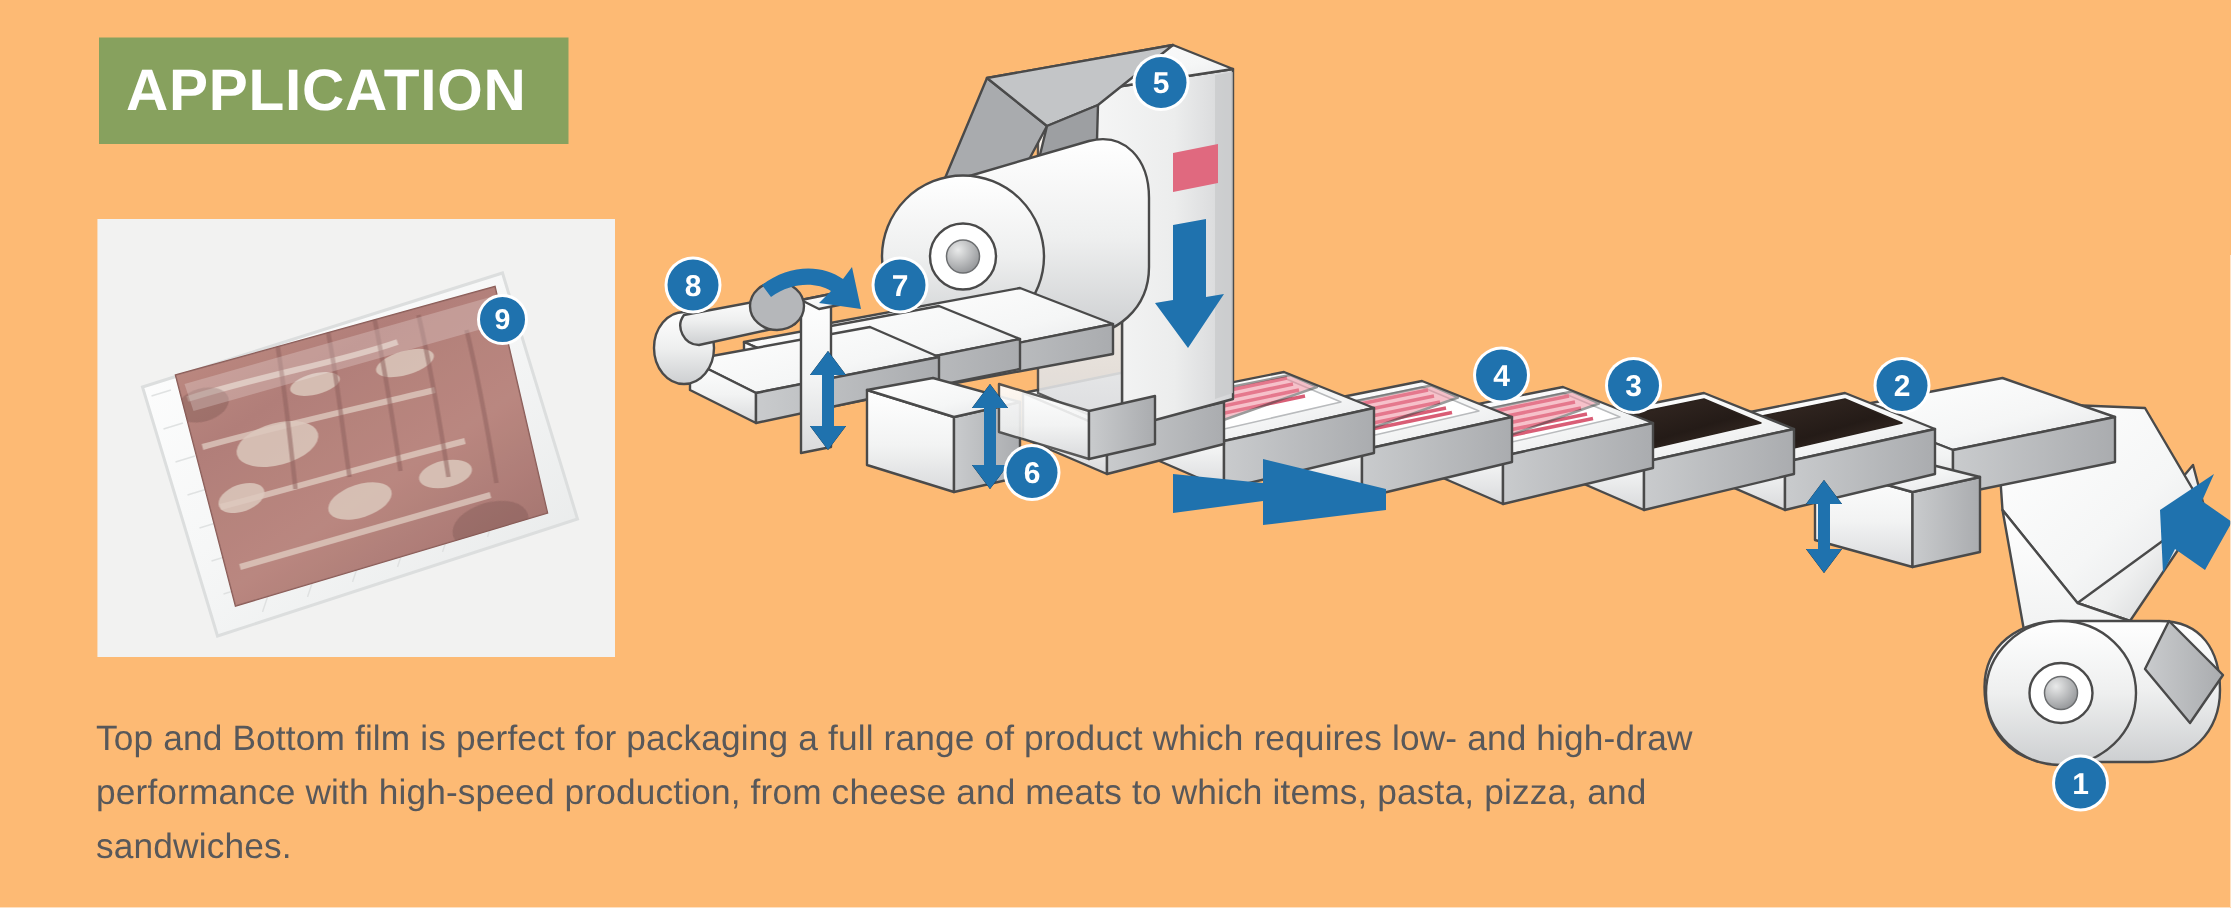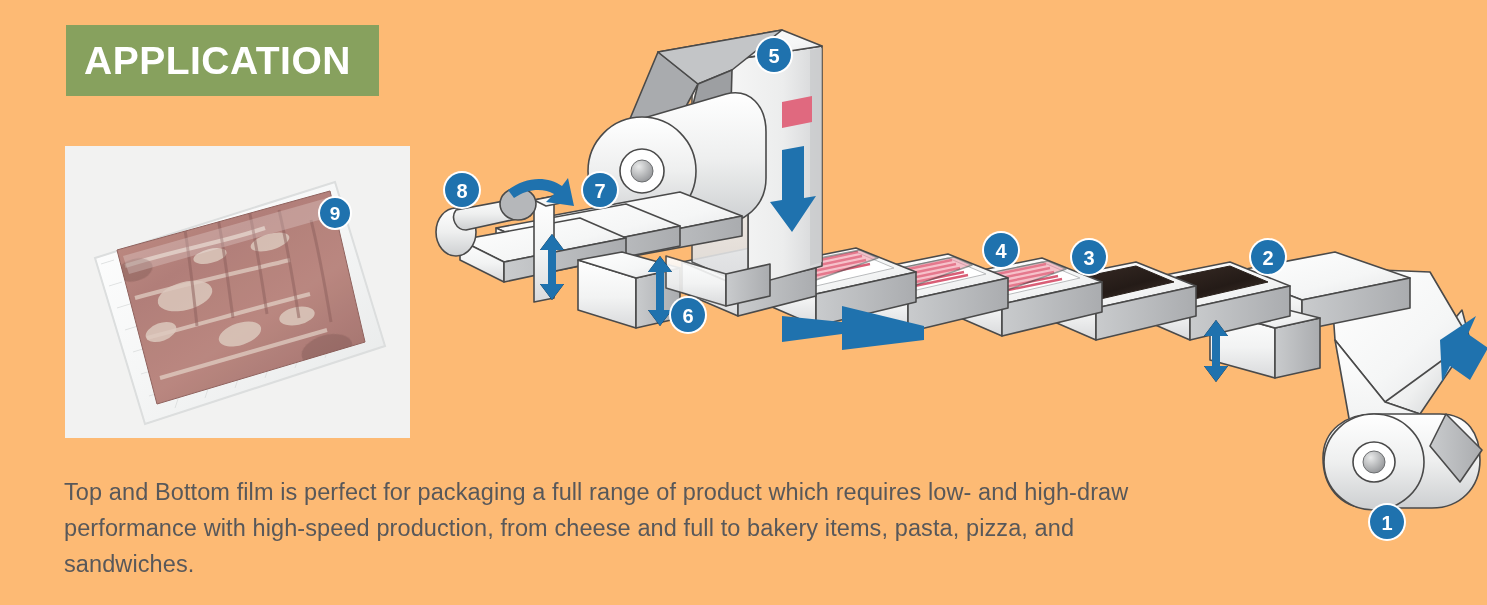--- a/index.html
+++ b/index.html
@@ -164,21 +164,21 @@
           <ellipse cx="70" cy="124" rx="18" ry="11" transform="rotate(-16 70 124)"></ellipse>
         </g>
       </g>
 
       <polygon points="52,104 265,45 300,196 92,258" fill="#ffffff" opacity="0.10"></polygon>
       <path d="M58,110 L262,52 L268,70 L64,128 Z" fill="#ffffff" opacity="0.22"></path>
     </svg>
     <div id="photo-badge" class="badge-div">9</div>
   </div>
 
-  <div id="body-text">Top and Bottom film is perfect for packaging a full range of product which requires low- and high-draw performance with high-speed production, from cheese and full to bakery items, pasta, pizza, and sandwiches.</div>
+  <div id="body-text">Top and Bottom film is perfect for packaging a full range of product which requires low- and high-draw performance with high-speed production, from cheese and meats to which items, pasta, pizza, and sandwiches.</div>
 
   <div id="diagram">
     <svg width="1057" height="545" viewBox="0 0 1057 545">
       <defs>
         <linearGradient id="metL" x1="0" y1="0" x2="0" y2="1">
           <stop offset="0%" stop-color="#ffffff"></stop>
           <stop offset="55%" stop-color="#f2f3f3"></stop>
           <stop offset="100%" stop-color="#d9dadc"></stop>
         </linearGradient>
         <linearGradient id="metT" x1="0" y1="0" x2="1" y2="1">

